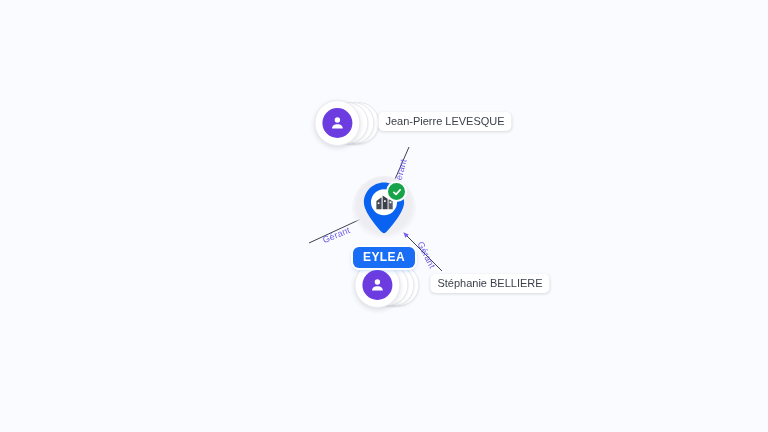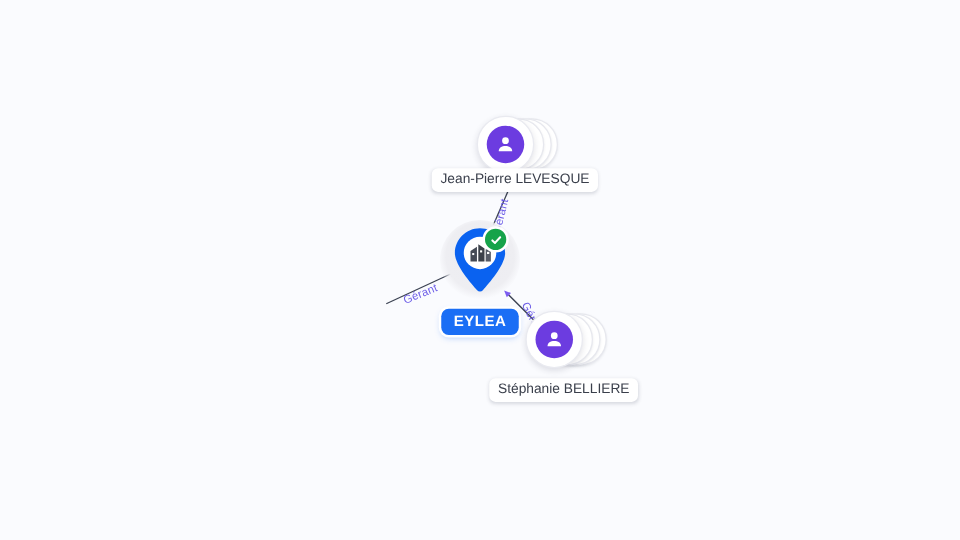--- a/index.html
+++ b/index.html
@@ -25,21 +25,21 @@
     left: 0; top: 0;
     width: 768px;
     height: 432px;
   }
 
   
   .node {
     position: absolute;
     transform: translate(-50%, -50%);
     display: flex;
-    flex-direction: column;
+    flex-direction: row;
     align-items: center;
     text-align: right;
   }
 
   
   .person-stack {
     position: relative;
     width: 66px;
     height: 46px;
   }

